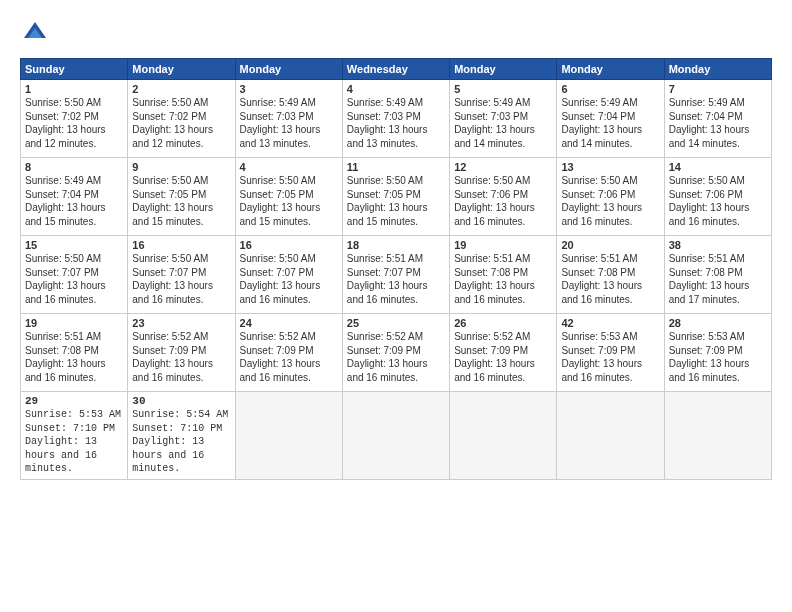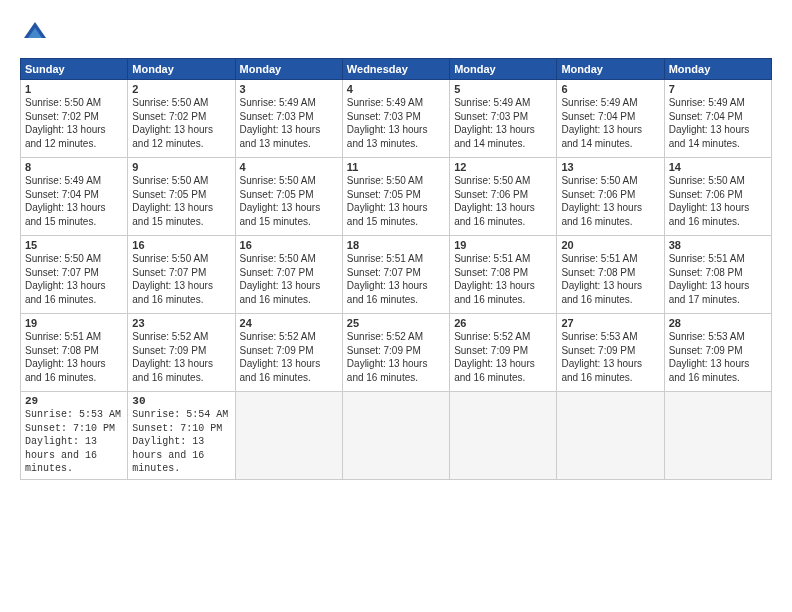--- a/index.html
+++ b/index.html
@@ -241,21 +241,21 @@
           </td>
           <td>
             <span class="day-num">25</span>
             <div class="day-info">Sunrise: 5:52 AM<br>Sunset: 7:09 PM<br>Daylight: 13 hours and 16 minutes.</div>
           </td>
           <td>
             <span class="day-num">26</span>
             <div class="day-info">Sunrise: 5:52 AM<br>Sunset: 7:09 PM<br>Daylight: 13 hours and 16 minutes.</div>
           </td>
           <td>
-            <span class="day-num">27</span>
+            <span class="day-num">42</span>
             <div class="day-info">Sunrise: 5:53 AM<br>Sunset: 7:09 PM<br>Daylight: 13 hours and 16 minutes.</div>
           </td>
           <td>
             <span class="day-num">28</span>
             <div class="day-info">Sunrise: 5:53 AM<br>Sunset: 7:09 PM<br>Daylight: 13 hours and 16 minutes.</div>
           </td>
         </tr>
         <tr class="last-row">
           <td>
             <span class="day-num">29</span>

